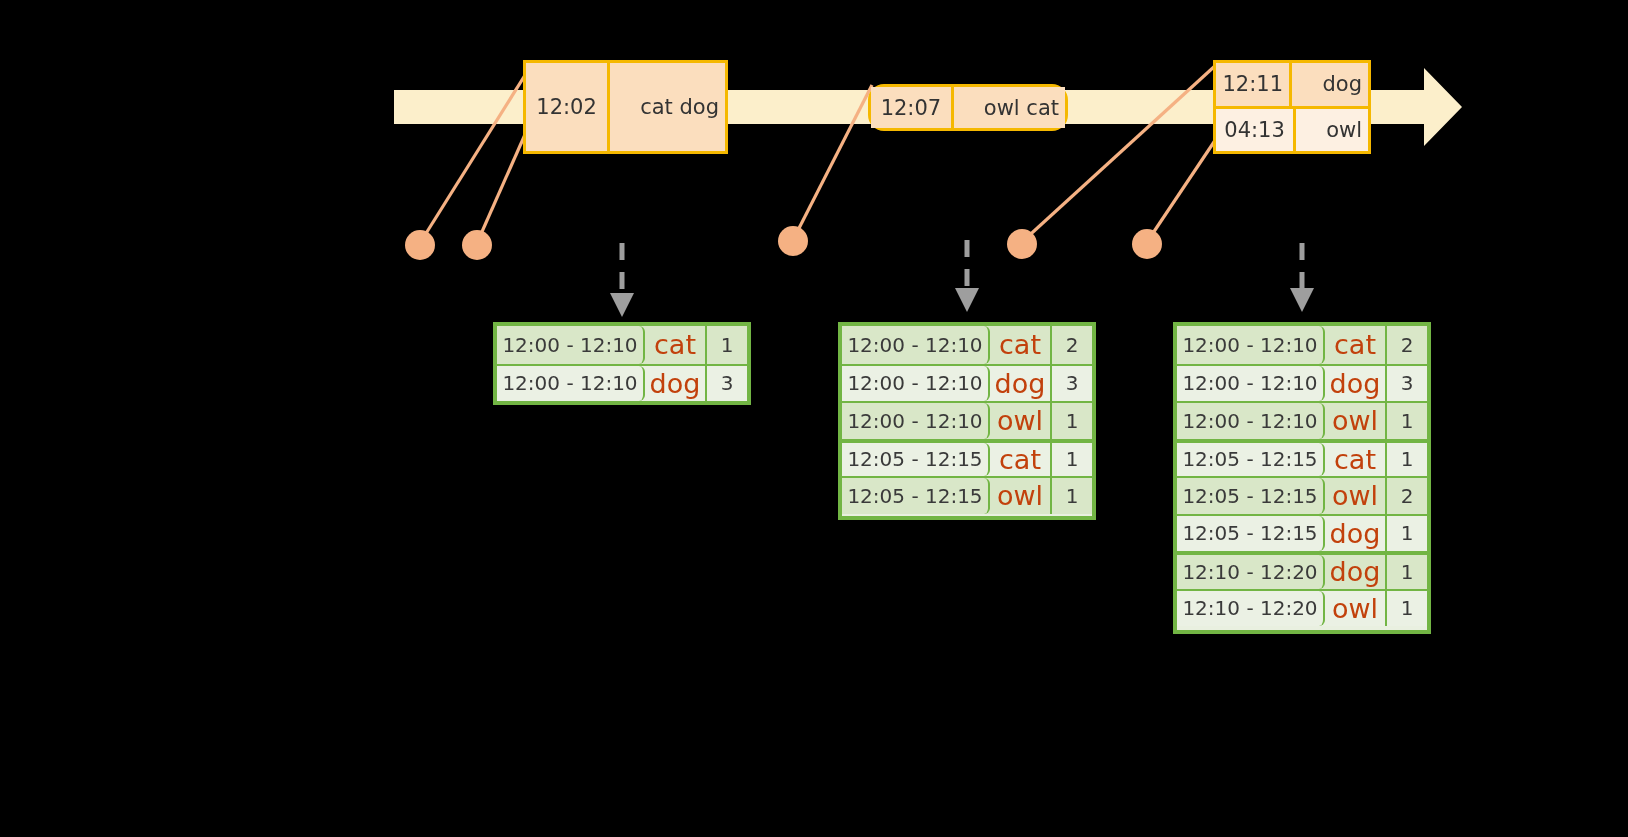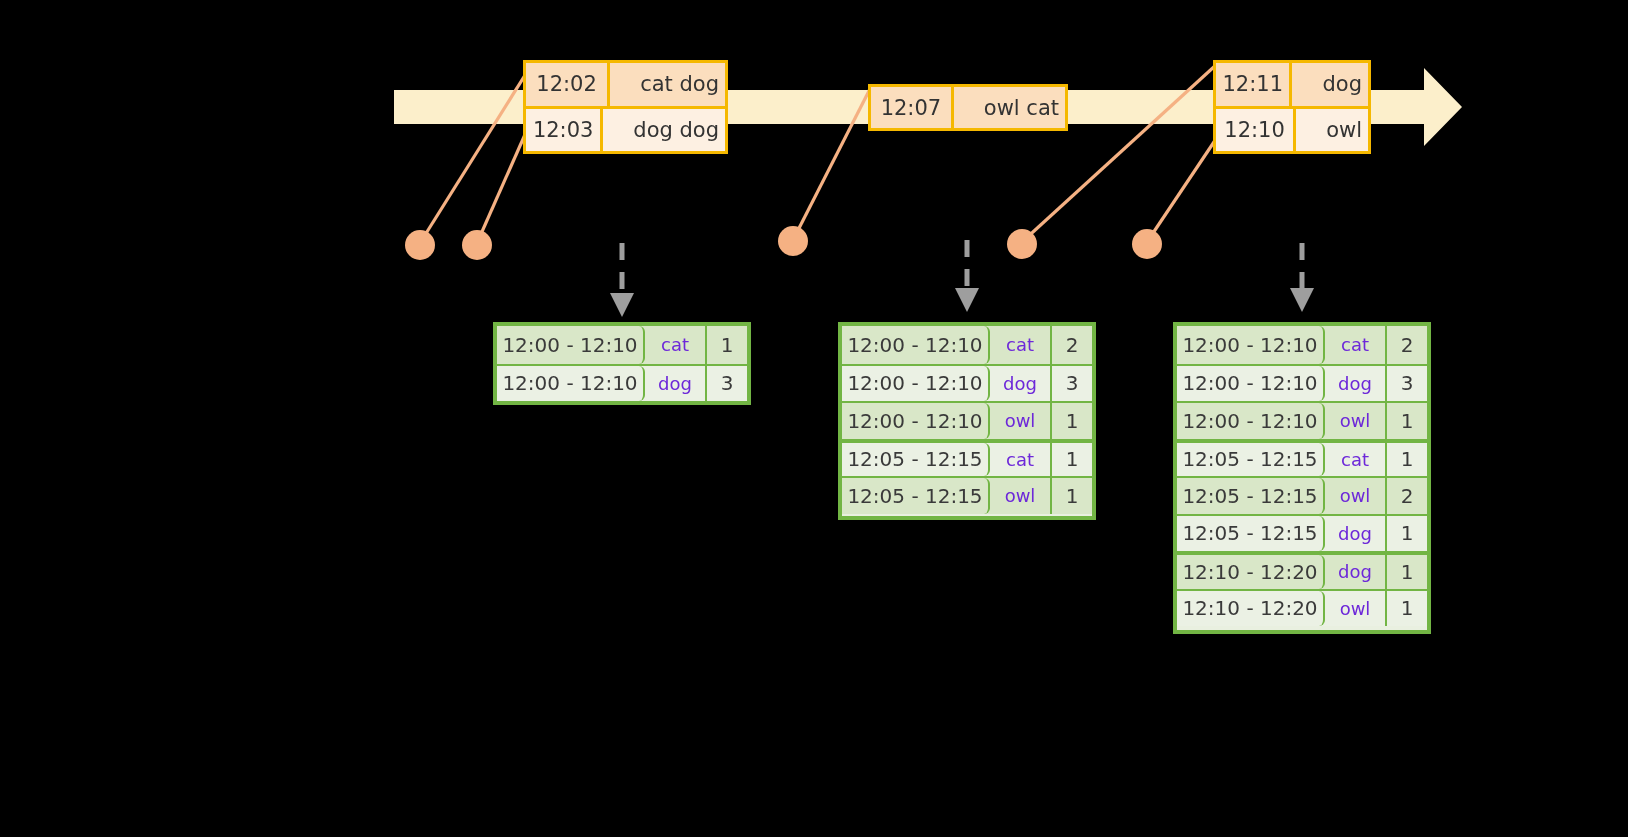--- a/index.html
+++ b/index.html
@@ -100,22 +100,22 @@
     border-right: 2px solid #72B544;
     box-sizing: border-box;
     white-space: nowrap;
     border-radius: 6px;
   }
   .res-key {
     width: 62px;
     display: flex;
     align-items: center;
     justify-content: center;
-    font-size: 18px;
-    color: #6d28d9;
+    font-size: 27px;
+    color: #c2410c;
     border-right: 2px solid #72B544;
     box-sizing: border-box;
   }
   .res-count {
     width: 40px;
     display: flex;
     align-items: center;
     justify-content: center;
     font-size: 20px;
     color: #3a3a3a;
@@ -155,40 +155,36 @@
       <line x1="1302" y1="243" x2="1302" y2="290" stroke="#9E9E9E" stroke-width="5" stroke-dasharray="17,12"></line>
       <path d="M 1290 288 L 1314 288 L 1302 312 Z" fill="#9E9E9E"></path>
     </g>
   </svg>
 
   <div class="event-box" style="left:523px; top:60px; width:205px; height:94px;">
     <div class="event-row shade">
       <div class="ev-time">12:02</div>
       <div class="ev-words">cat dog</div>
     </div>
-    <div class="event-row plain">
-      <div class="ev-time">12:03</div>
-      <div class="ev-words">dog dog</div>
-    </div>
-  </div>
-
-  <div class="event-box" style="left:868px; top:84px; width:200px; height:47px;">
+  </div>
+
+  <div class="event-box" style="left:868px; top:84px; width:200px; height:47px;border-radius:16px;">
     <div class="event-row shade">
       <div class="ev-time">12:07</div>
       <div class="ev-words">owl cat</div>
     </div>
   </div>
 
   <div class="event-box" style="left:1213px; top:60px; width:158px; height:94px;">
     <div class="event-row shade">
       <div class="ev-time">12:11</div>
       <div class="ev-words">dog</div>
     </div>
     <div class="event-row plain">
-      <div class="ev-time">12:10</div>
+      <div class="ev-time">04:13</div>
       <div class="ev-words">owl</div>
     </div>
   </div>
 
   <div class="result-table" style="left:493px; top:322px; width:258px; height:83px;">
     <div class="res-row shade">
       <div class="res-window" style="width:148px">12:00 - 12:10</div>
       <div class="res-key">cat</div>
       <div class="res-count">1</div>
     </div>

